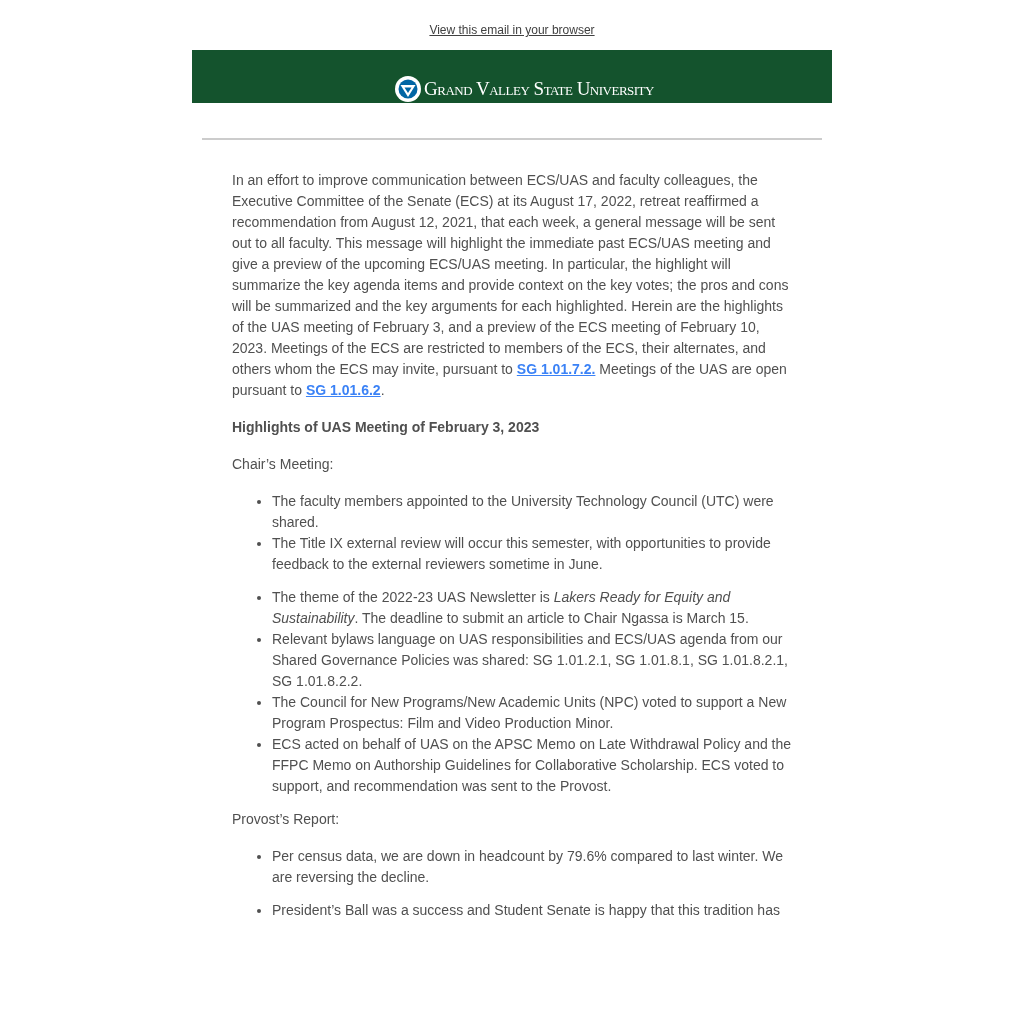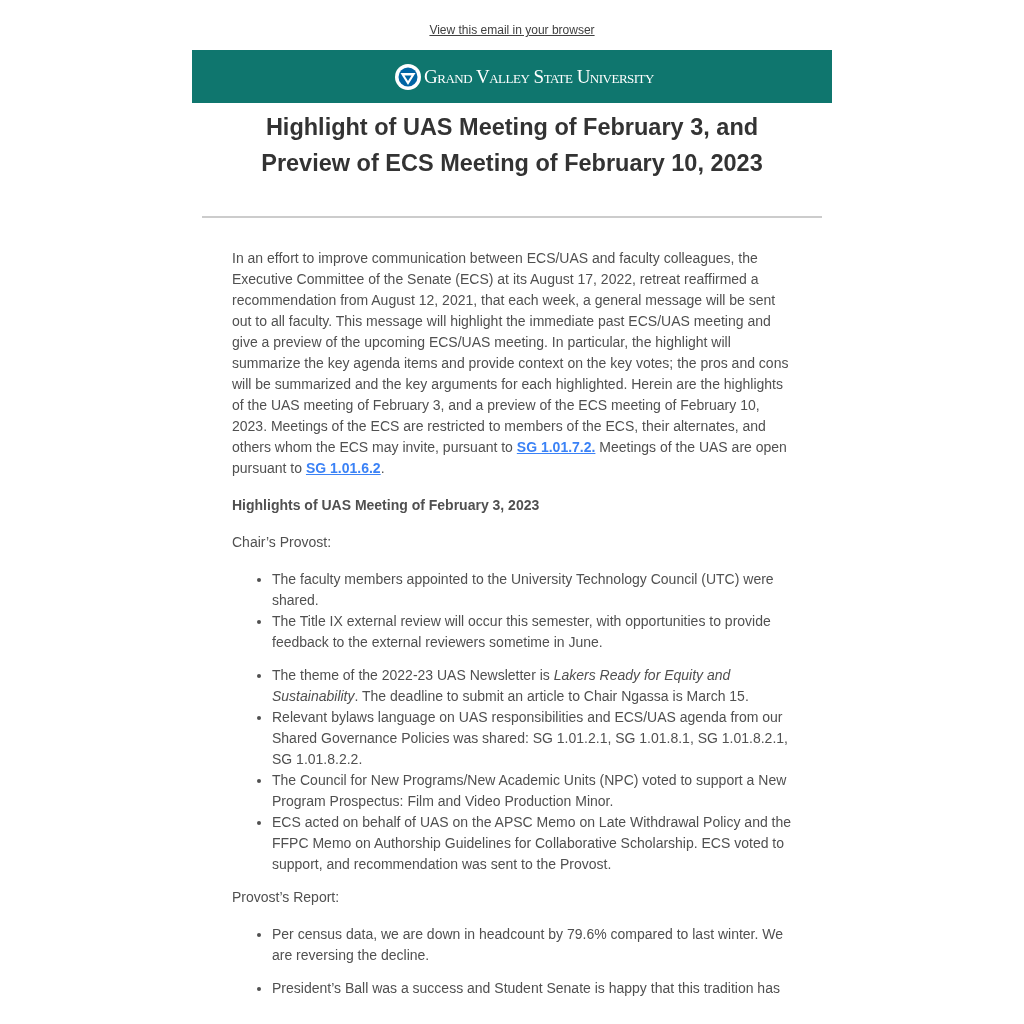--- a/index.html
+++ b/index.html
@@ -1,20 +1,20 @@
 <!DOCTYPE html>
 <html><head>
 <meta charset="utf-8">
 <style>
   html, body { margin: 0; padding: 0; background: #ffffff; }
   body { width: 1024px; height: 1024px; overflow: hidden; font-family: "Liberation Sans", sans-serif; color: #4a4a4a; }
   .preheader { text-align: center; padding-top: 20px; height: 30px; }
   .preheader a { color: #404040; font-size: 12px; text-decoration: underline; }
   .container { width: 640px; margin: 0 auto; }
-  .banner { background: #0f766e; height: 53px; display: flex; align-items: center; justify-content: center; padding-left: 24px; }
+  .banner { background: #14532d; height: 53px; display: flex; align-items: flex-end; justify-content: center; padding-left: 24px; }
   .logo { display: flex; align-items: center; color: #fff; }
   .logo-mark { width: 28px; height: 28px; margin-right: 2px; }
   .logo-text { font-family: "Liberation Serif", serif; font-size: 19px; letter-spacing: -0.5px; font-variant: small-caps; text-transform: none; }
   .title { text-align: center; font-size: 23.5px; font-weight: bold; color: #333333; line-height: 36px; margin: 6px 0 0 0; padding: 0 40px; }
   .divider { border: none; border-top: 2px solid #cccccc; margin: 35px 10px 0 10px; }
   .content { padding: 30px 40px 0 40px; font-size: 14px; line-height: 21px; color: #505050; }
   .content p { margin: 0 0 16px 0; }
   .content a { color: #3b82f6; font-weight: bold; text-decoration: underline; }
   .content h4 { font-size: 14px; font-weight: bold; margin: 0 0 16px 0; color: #505050; }
   .content ul { margin: 0 0 12px 0; padding-left: 40px; }
@@ -34,33 +34,29 @@
       <svg class="logo-mark" viewBox="0 0 28 28">
         <circle cx="14" cy="14" r="13" fill="#ffffff"></circle>
         <circle cx="14" cy="14" r="9.5" fill="#0065a4"></circle>
         <path d="M6.5 10 L21.5 10 L14 22 Z" fill="#ffffff"></path>
         <path d="M10.5 12.5 L17.5 12.5 L14 18 Z" fill="#0065a4"></path>
       </svg>
       <span class="logo-text">Grand Valley State University</span>
     </div>
   </div>
 
-  <h1 class="title">
-    <span>Highlight of UAS Meeting of February 3, and</span><br>
-    <span>Preview of ECS Meeting of February 10, 2023</span>
-  </h1>
 
   <hr class="divider">
 
   <div class="content">
     <p><span>In an effort to improve communication between ECS/UAS and faculty colleagues, the Executive Committee of the Senate (ECS) at its August 17, 2022, retreat reaffirmed a recommendation from August 12, 2021, that each week, a general message will be sent out to all faculty. This message will highlight the immediate past ECS/UAS meeting and give a preview of the upcoming ECS/UAS meeting. In particular, the highlight will summarize the key agenda items and provide context on the key votes; the pros and cons will be summarized and the key arguments for each highlighted. Herein are the highlights of the UAS meeting of February 3, and a preview of the ECS meeting of February 10, 2023. Meetings of the ECS are restricted to members of the ECS, their alternates, and others whom the ECS may invite, pursuant to </span><a href="#">SG 1.01.7.2.</a><span> Meetings of the UAS are open pursuant to </span><a href="#">SG 1.01.6.2</a><span>.</span></p>
 
     <h4>Highlights of UAS Meeting of February 3, 2023</h4>
 
-    <p>Chair’s Provost:</p>
+    <p>Chair’s Meeting:</p>
     <ul>
       <li>The faculty members appointed to the University Technology Council (UTC) were shared.</li>
       <li>The Title IX external review will occur this semester, with opportunities to provide feedback to the external reviewers sometime in June.</li>
       <li class="gap"><span>The theme of the 2022-23 UAS Newsletter is </span><em>Lakers Ready for Equity and Sustainability</em><span>. The deadline to submit an article to Chair Ngassa is March 15.</span></li>
       <li>Relevant bylaws language on UAS responsibilities and ECS/UAS agenda from our Shared Governance Policies was shared:  SG 1.01.2.1, SG 1.01.8.1, SG 1.01.8.2.1, SG 1.01.8.2.2.</li>
       <li>The Council for New Programs/New Academic Units (NPC) voted to support a New Program Prospectus: Film and Video Production Minor.</li>
       <li>ECS acted on behalf of UAS on the APSC Memo on Late Withdrawal Policy and the FFPC Memo on Authorship Guidelines for Collaborative Scholarship. ECS voted to support, and recommendation was sent to the Provost.</li>
     </ul>
 
     <p>Provost’s Report:</p>

